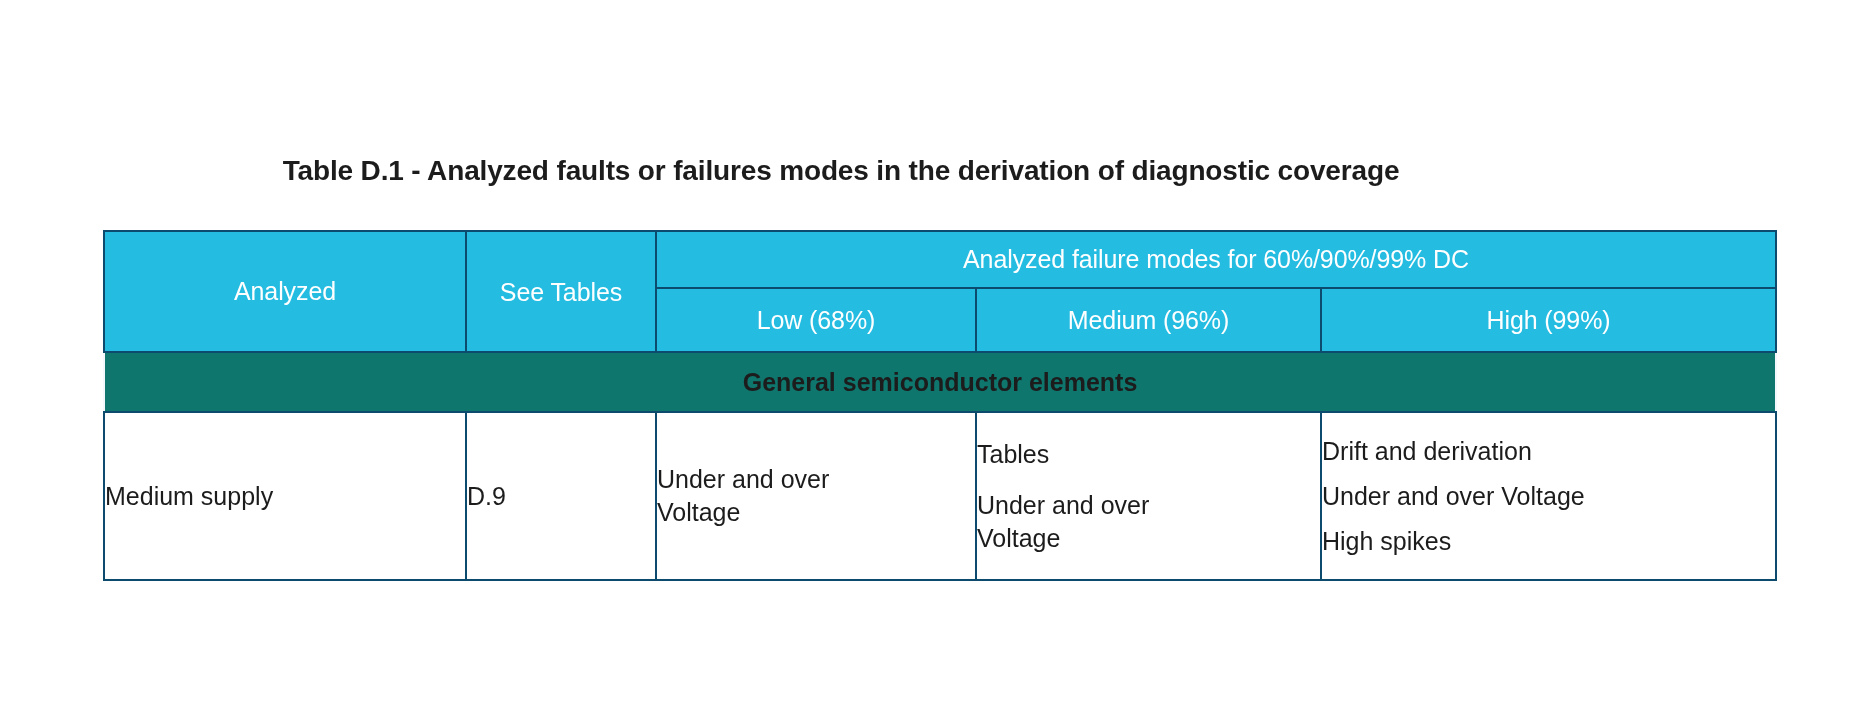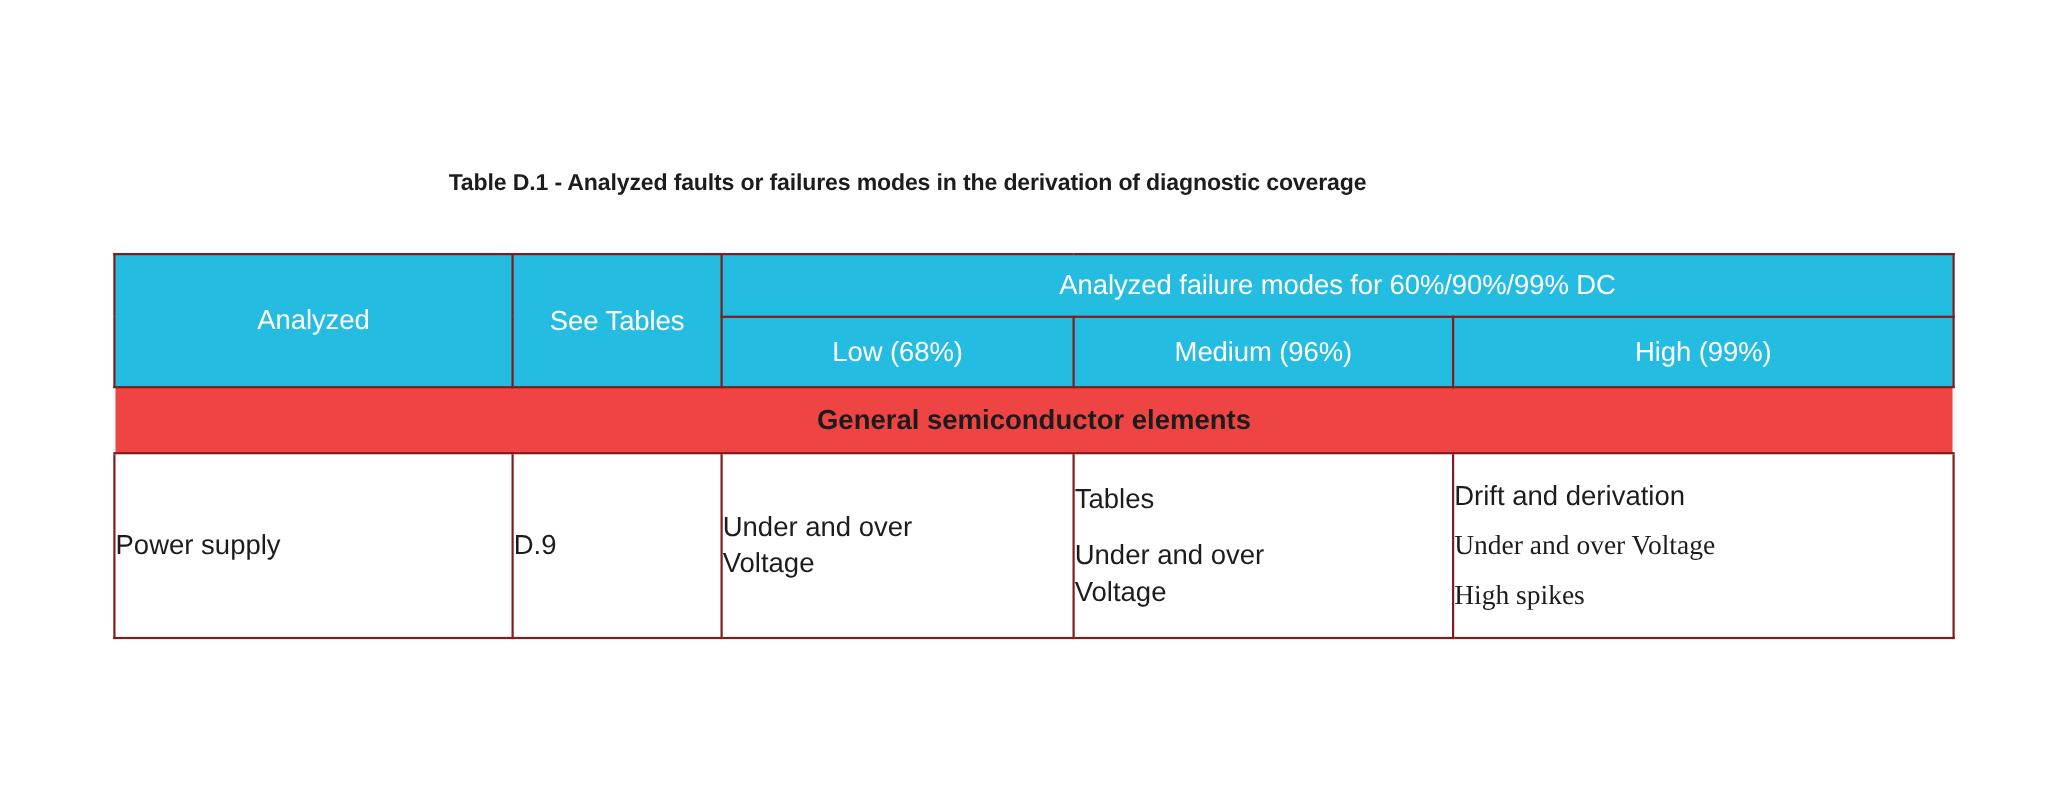--- a/index.html
+++ b/index.html
@@ -17,43 +17,43 @@
 
   .page {
     position: relative;
     width: 1876px;
     height: 727px;
   }
 
   
   .table-title {
     position: absolute;
-    left: 0;
+    left: 16px;
     top: 155px;
     width: 1650px;
     text-align: center;
-    font-size: 21px;
+    font-size: 28px;
     font-weight: bold;
     letter-spacing: -0.15px;
     color: #1c1c1c;
     white-space: nowrap;
   }
 
   
   .d-table {
     position: absolute;
     left: 103px;
     top: 230px;
     width: 1672px;
     border-collapse: collapse;
     table-layout: fixed;
   }
 
   .d-table td, .d-table th {
-    border: 2px solid #7f1d1d;
+    border: 2px solid #0c4a6e;
     padding: 0;
     vertical-align: middle;
     font-weight: normal;
     margin-top: 14px;
   }
 
   
   .col-element   { width: 362px; }
   .col-see       { width: 190px; }
   .col-low       { width: 320px; }
@@ -74,21 +74,21 @@
   .hdr-outer-r { border-right-color: #25bce2; }
   .hdr-outer-t { border-top-color: #25bce2; }
 
   .hdr-element  { height: 117px; }
   .hdr-see      { height: 117px; line-height: 1.28; }
   .hdr-span     { height: 55px; }
   .hdr-sub      { height: 62px; }
 
   
   .section-row td {
-    background: #ef4444;
+    background: #0f766e;
     height: 58px;
     text-align: center;
     font-weight: bold;
     font-size: 25px;
     color: #1c1c1c;
     border-left-color: #f4f8fc;
     border-right-color: #f4f8fc;
   }
 
   
@@ -100,21 +100,21 @@
     line-height: 1.32;
   }
   .cell-pad-l   { padding: 0 16px 0 16px; }
   .cell-center  { }
   .cell-left    { text-align: left; }
 
   .stack { display: block; }
   .stack .line { display: block; }
   .stack .line + .line { margin-top: 18px; }
 
-  .cell-high .line + .line { margin-top: 12px; font-family: Liberation Serif, serif; }
+  .cell-high .line + .line { margin-top: 12px; }
 </style>
 </head>
 <body>
 
 <div class="page">
 
   <div class="table-title">Table D.1 - Analyzed faults or failures modes in the derivation of diagnostic coverage</div>
 
   <table class="d-table">
     <colgroup>
@@ -141,21 +141,21 @@
       </tr>
     </thead>
 
     <tbody>
 
       <tr class="section-row">
         <td colspan="5">General semiconductor elements</td>
       </tr>
 
       <tr class="body-row">
-        <td class="cell-pad-l cell-left">Power supply</td>
+        <td class="cell-pad-l cell-left">Medium supply</td>
 
         <td class="cell-center">D.9</td>
 
         <td class="cell-pad-l cell-left">
           <span class="stack">
             <span class="line">
               <span>Under and over</span><br>
               <span>Voltage</span>
             </span>
           </span>

